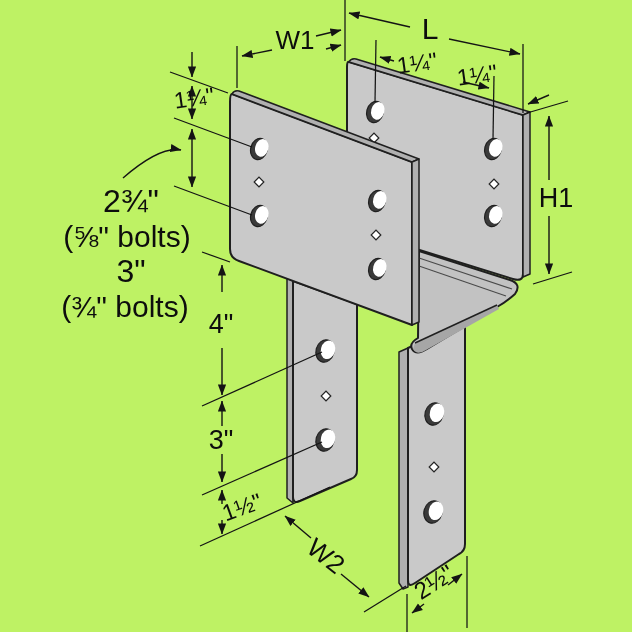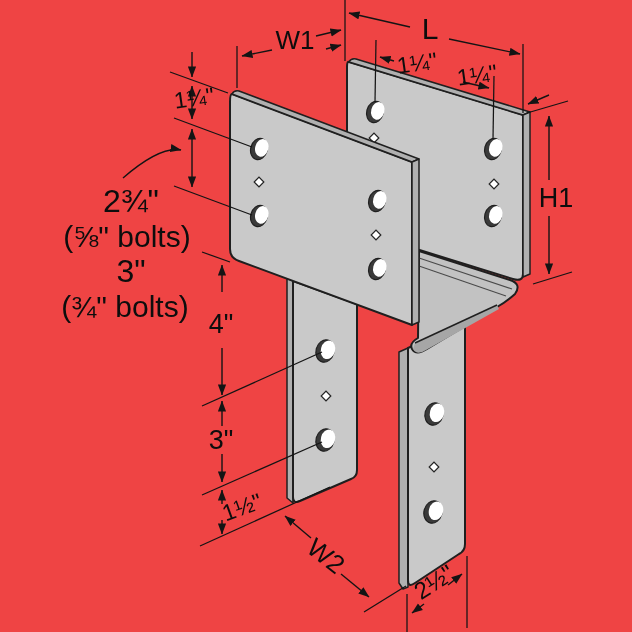--- a/index.html
+++ b/index.html
@@ -1,16 +1,16 @@
 <!DOCTYPE html>
 <html><head>
 <meta charset="utf-8">
 <style>
   html,body{margin:0;padding:0;background:#ffffff;}
-  .stage{width:632px;height:632px;background:#ef4444;position:relative;overflow:hidden;}
+  .stage{width:632px;height:632px;background:#bef264;position:relative;overflow:hidden;}
   svg{display:block;}
   .plate{fill:#c9c9c9;stroke:#1f1f1f;stroke-width:2;stroke-linejoin:round;}
   .band{fill:#b0b0b0;stroke:#1f1f1f;stroke-width:1.5;stroke-linejoin:round;}
   .seat{fill:#c2c2c2;stroke:#1f1f1f;stroke-width:2;stroke-linejoin:round;}
   .sliver{fill:#a6a6a6;stroke:none;}
   .bend{stroke:#4a4a4a;stroke-width:1.1;fill:none;}
   .dimline{stroke:#141414;stroke-width:1.4;fill:none;}
   .ext{stroke:#141414;stroke-width:1.25;fill:none;}
   .dimtext{font-family:"Liberation Sans",sans-serif;fill:#0d0d0d;text-anchor:middle;}
 </style>

